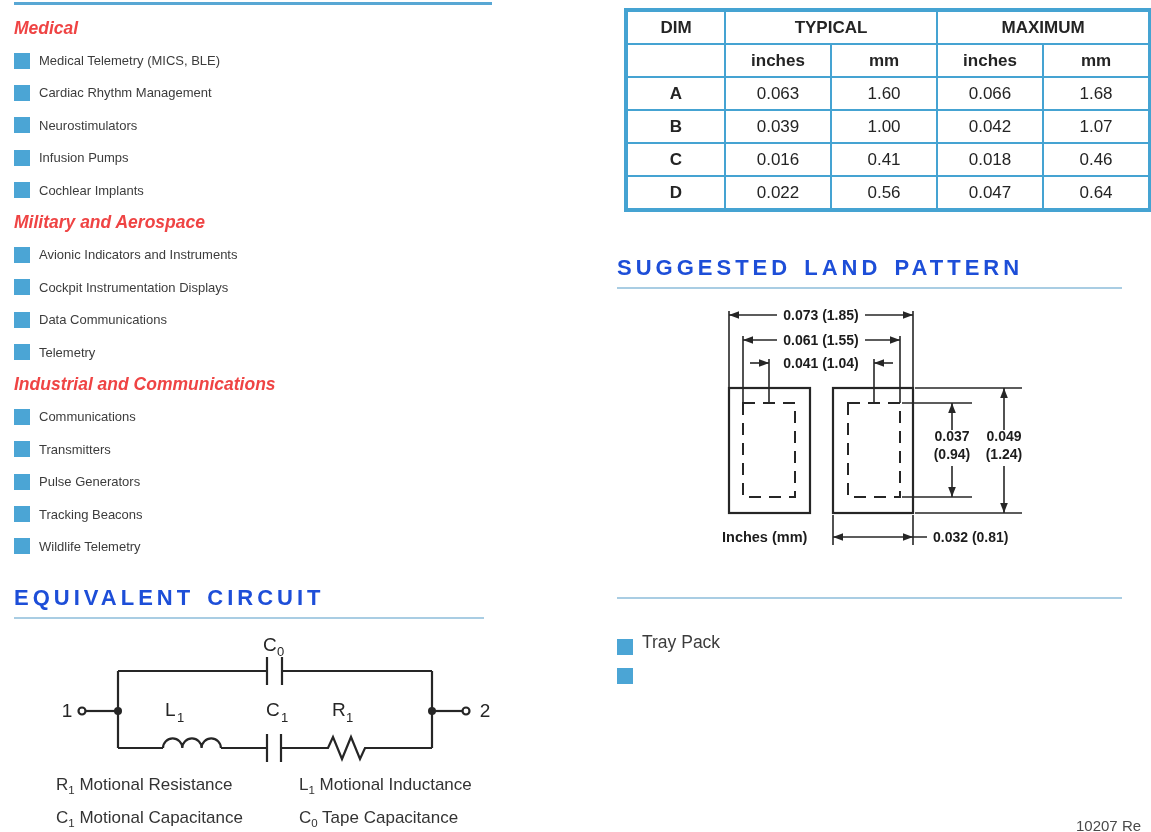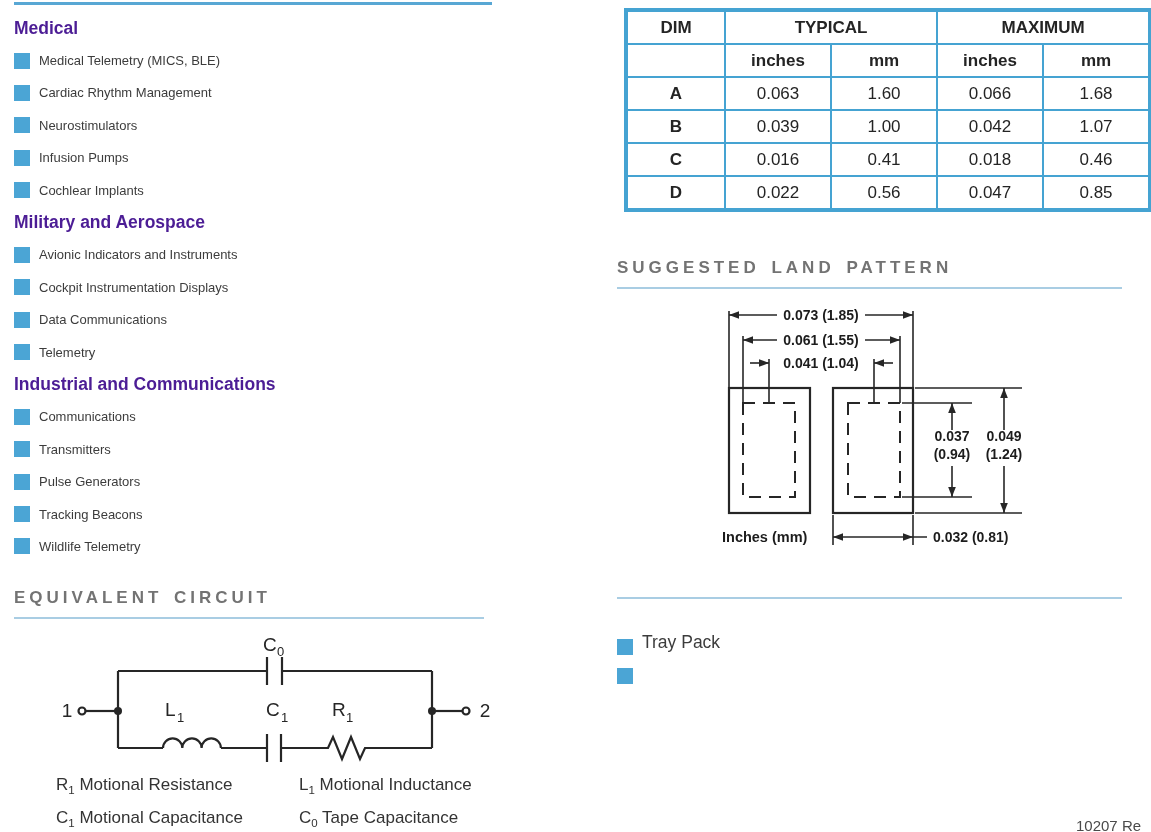--- a/index.html
+++ b/index.html
@@ -6,30 +6,30 @@
   body{
     width:1151px;height:832px;position:relative;overflow:hidden;
     background:#ffffff;
     font-family:"Liberation Sans","DejaVu Sans",sans-serif;
     color:#383838;
   }
   
   .rule-light{height:2px;background:#a9cde3;border:none;margin:0;}
   .sec-head{position:absolute;}
   .sec-head h2{
-    margin:0;font-size:17px;font-weight:bold;letter-spacing:4px;word-spacing:3px;
-    color:#737373;line-height:20px;white-space:nowrap;
+    margin:0;font-size:22px;font-weight:bold;letter-spacing:4px;word-spacing:3px;
+    color:#1d4ed8;line-height:20px;white-space:nowrap;
   }
   .sec-head .rule-light{margin-top:9px;}
   
   .top-rule{position:absolute;left:14px;top:2px;width:478px;height:3px;background:#58a7d4;}
   
   .apps{position:absolute;left:14px;top:12px;width:520px;}
   .apps .row{height:32.4px;display:flex;align-items:center;}
-  .apps .head{font-weight:bold;font-size:17.5px;color:#4c1d95;}
+  .apps .head{font-weight:bold;font-size:17.5px;color:#ef4444;font-style:italic;}
   .apps .item{font-size:13px;color:#3c3c3c;}
   .bullet{width:16px;height:16px;background:#4ba5d5;display:inline-block;margin-right:9px;flex:0 0 16px;}
   
   .dim-table{
     position:absolute;left:624px;top:8px;width:524px;border-collapse:collapse;
     border:4px solid #45a3d2;table-layout:fixed;
   }
   .dim-table td,.dim-table th{
     border:2px solid #45a3d2;text-align:center;vertical-align:middle;
     font-size:17px;color:#242424;padding:0;height:31px;
@@ -214,21 +214,21 @@
     <td>0.016</td>
     <td>0.41</td>
     <td>0.018</td>
     <td>0.46</td>
   </tr>
   <tr>
     <td class="dimcol">D</td>
     <td>0.022</td>
     <td>0.56</td>
     <td>0.047</td>
-    <td>0.85</td>
+    <td>0.64</td>
   </tr>
 </tbody>
   </table>
 
 <div class="sec-head" style="left:617px;top:258px;width:505px;">
   <h2>SUGGESTED LAND PATTERN</h2>
   <div class="rule-light"></div>
 </div>
 
 <svg width="372" height="264" viewBox="0 0 372 264" style="position:absolute;left:680px;top:298px;">

